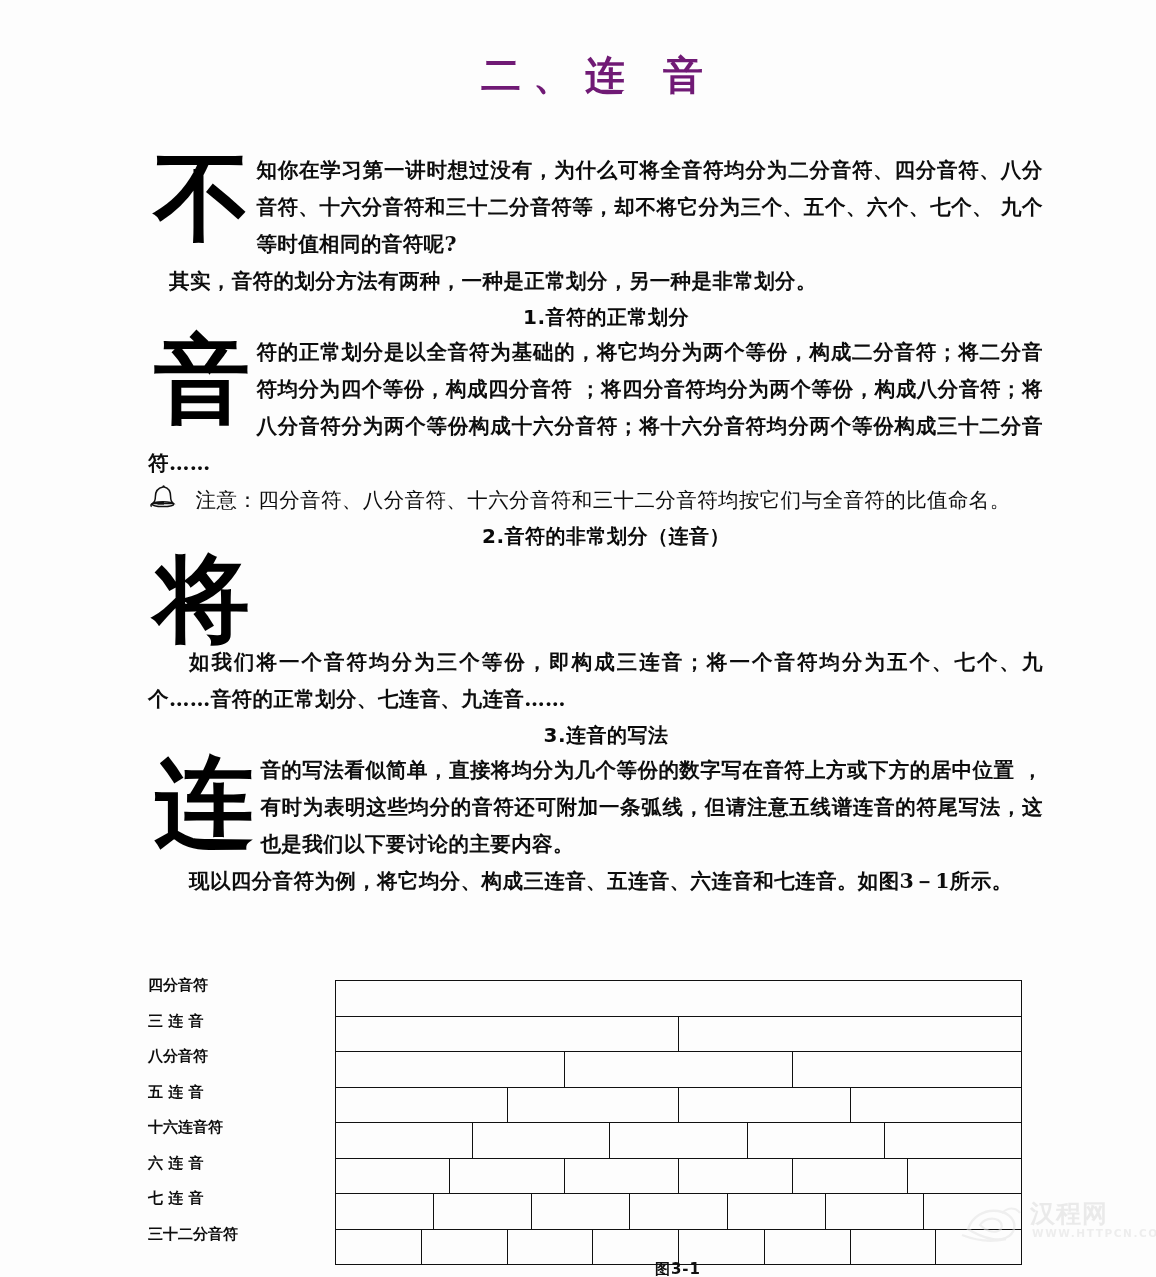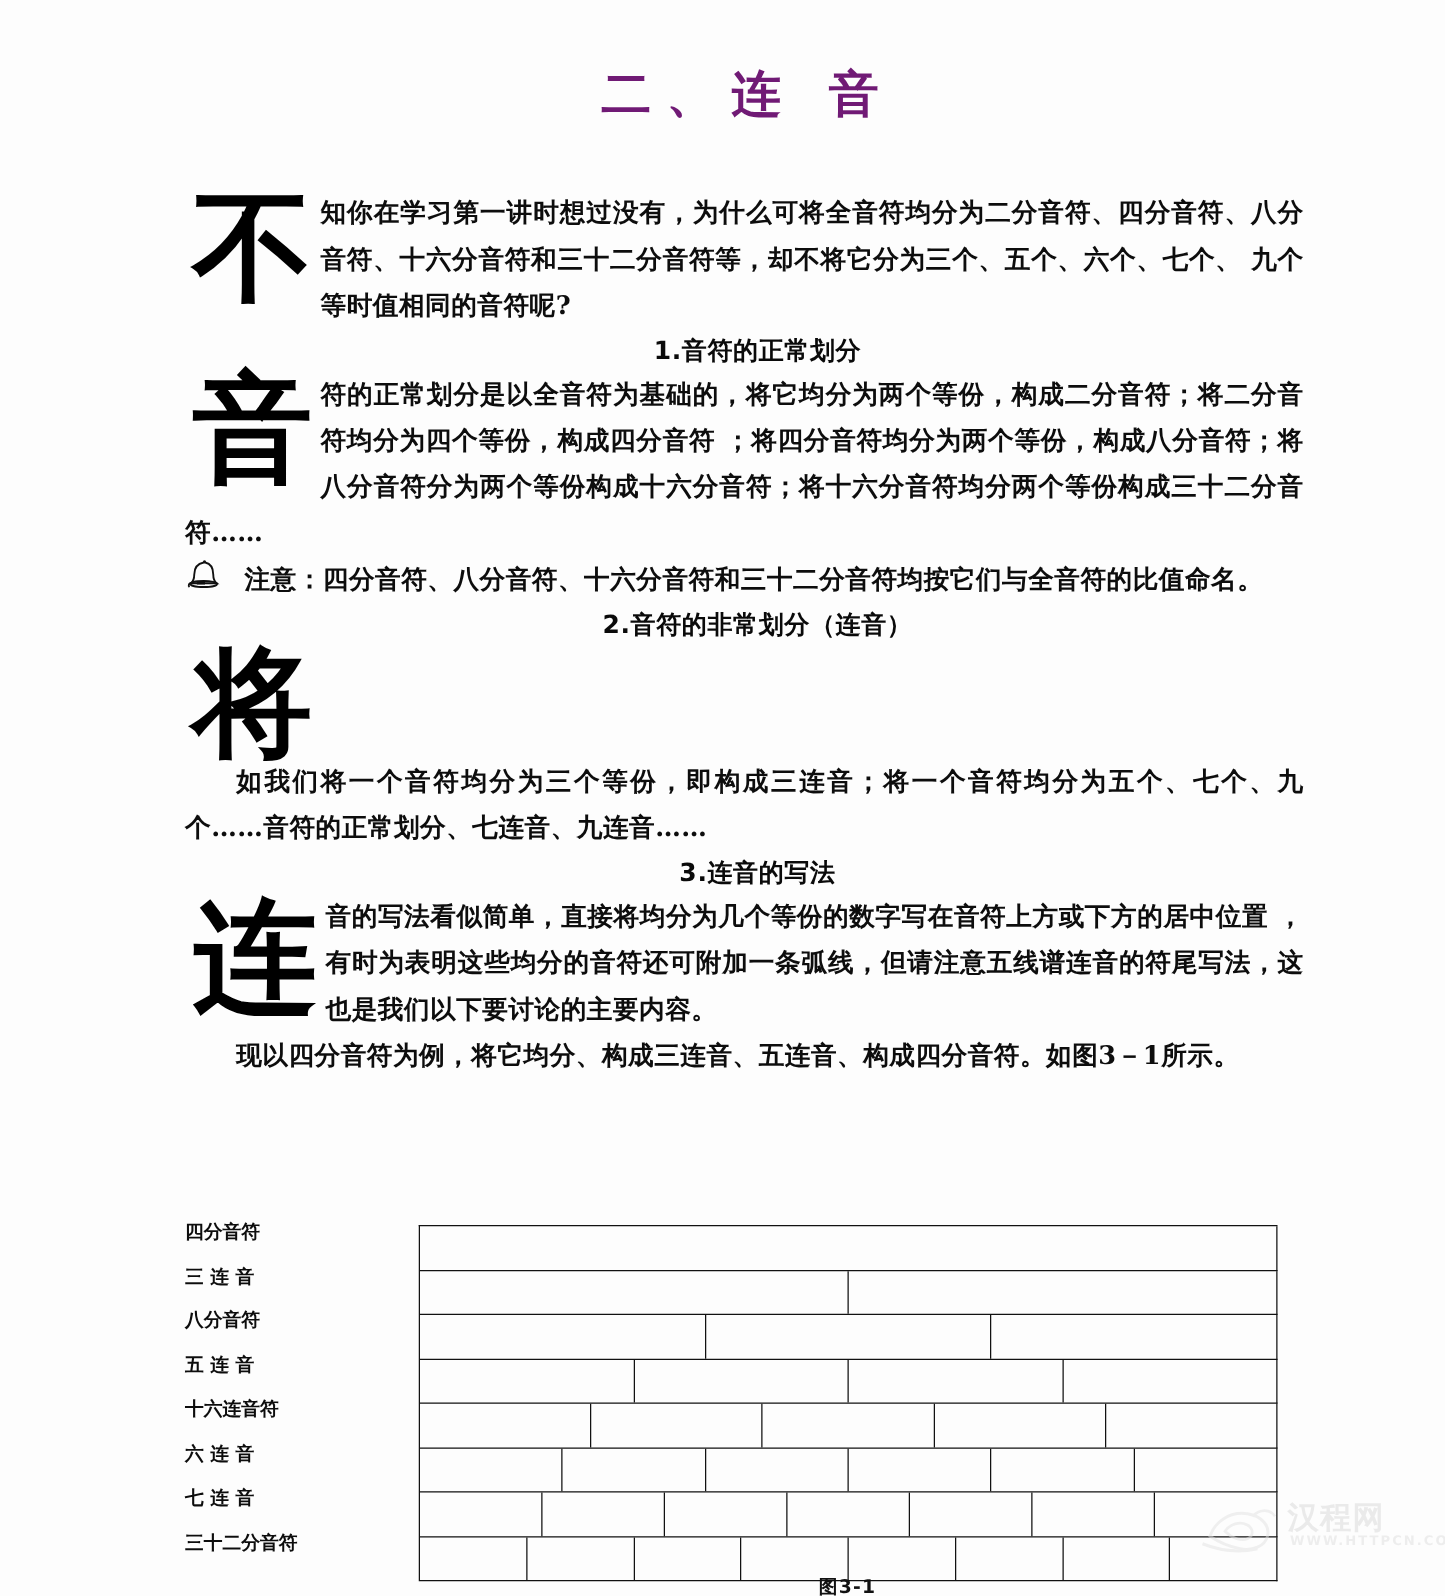--- a/index.html
+++ b/index.html
@@ -92,21 +92,21 @@
   }
   .bell-icon {
     display: inline-block;
     vertical-align: -6px;
     width: 30px;
     height: 30px;
     margin-right: 10px;
   }
   .note-text {
     font-size: 20.5px;
-    font-weight: 700;
+    font-weight: 400;
     line-height: 37px;
   }
 
   .clearfix::after { content: ""; display: block; clear: both; }
 
   
   .figure-wrap {
     position: absolute;
     left: 148px;
     top: 968px;
@@ -211,20 +211,21 @@
 
   <div class="doc-title">二、连    音</div>
 
   <div class="body-col">
 
     <p class="para clearfix">
       <span class="dropcap">不</span>
       <span>知你在学习第一讲时想过没有，为什么可将全音符均分为二分音符、四分音符、八分音符、十六分音符和三十二分音符等，却不将它分为三个、五个、六个、七个、 九个等时值相同的音符呢?</span>
     </p>
 
+    <p class="para indent1">其实，音符的划分方法有两种，一种是正常划分，另一种是非常划分。</p>
 
     <div class="section-head">1.音符的正常划分</div>
 
     <p class="para clearfix">
       <span class="dropcap">音</span>
       <span>符的正常划分是以全音符为基础的，将它均分为两个等份，构成二分音符；将二分音符均分为四个等份，构成四分音符 ；将四分音符均分为两个等份，构成八分音符；将八分音符分为两个等份构成十六分音符；将十六分音符均分两个等份构成三十二分音符……</span>
     </p>
 
     <p class="para note-row">
       <span class="bell-icon">
@@ -246,21 +247,21 @@
 
     <p class="para indent2">如我们将一个音符均分为三个等份，即构成三连音；将一个音符均分为五个、七个、九个……音符的正常划分、七连音、九连音……</p>
 
     <div class="section-head">3.连音的写法</div>
 
     <p class="para clearfix">
       <span class="dropcap dropcap-3">连</span>
       <span>音的写法看似简单，直接将均分为几个等份的数字写在音符上方或下方的居中位置 ，有时为表明这些均分的音符还可附加一条弧线，但请注意五线谱连音的符尾写法，这也是我们以下要讨论的主要内容。</span>
     </p>
 
-    <p class="para indent2">现以四分音符为例，将它均分、构成三连音、五连音、构成四分音符。如图3－1所示。</p>
+    <p class="para indent2">现以四分音符为例，将它均分、构成三连音、五连音、六连音和七连音。如图3－1所示。</p>
 
   </div>
 
   <div class="figure-wrap">
     <div class="fig-labels">
         <div class="fig-label">四分音符</div>
         <div class="fig-label">三 连 音</div>
         <div class="fig-label">八分音符</div>
         <div class="fig-label">五 连 音</div>
         <div class="fig-label">十六连音符</div>

